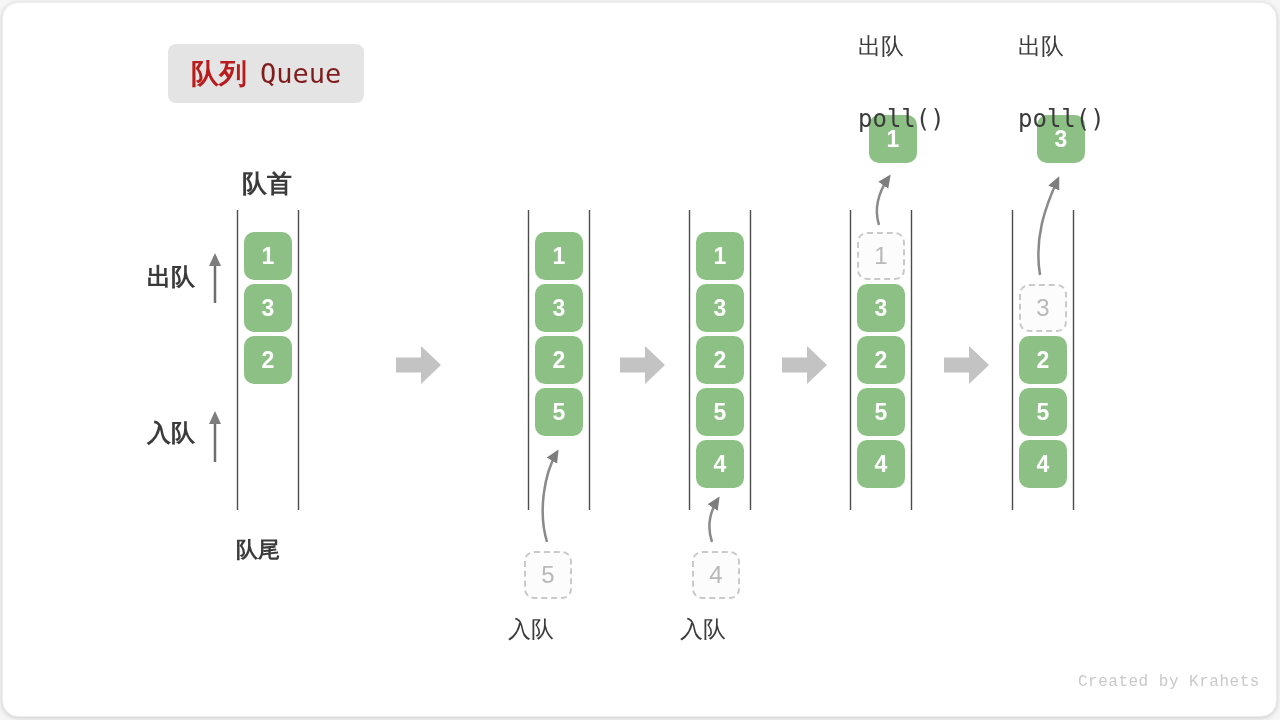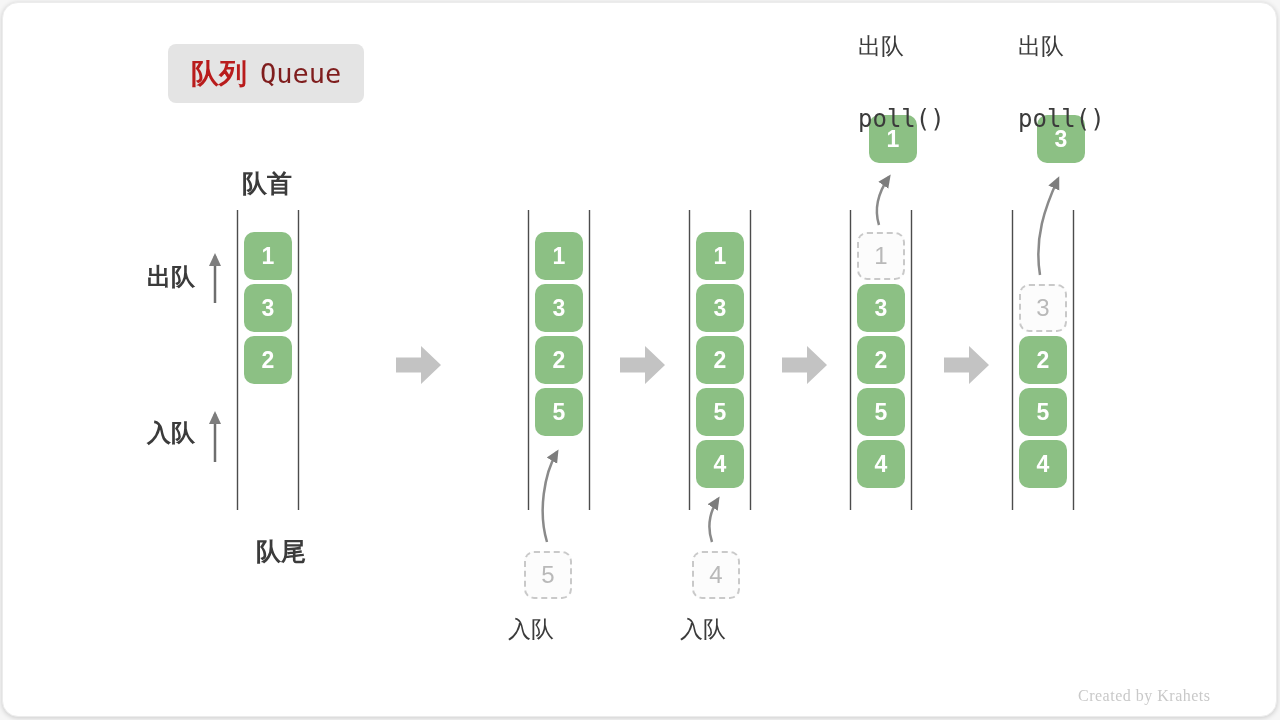--- a/index.html
+++ b/index.html
@@ -42,41 +42,41 @@
     color:#b9b9b9; font-size:24px; font-weight:400;
   }
   .c1{left:244px} .c2{left:535px} .c3{left:696px} .c4{left:857px} .c5{left:1019px}
   .r0{top:232px} .r1{top:284px} .r2{top:336px} .r3{top:388px} .r4{top:440px}
   .f4{left:869px; top:115px} .f5{left:1037px; top:115px}
   .g2{left:524px; top:551px} .g3{left:692px; top:551px}
 
   
   .lbl { position:absolute; color:#3b3b3b; font-weight:700; white-space:nowrap; }
   .lbl-front { left:242px; top:151px; font-size:25px;margin-top:16px; }
-  .lbl-rear  { left:256px; top:535px; font-size:25px; }
+  .lbl-rear  { left:236px; top:535px; font-size:22px; }
   .lbl-deq   { left:147px; top:261px; font-size:24px; }
   .lbl-enq   { left:147px; top:417px; font-size:24px; }
 
   
   .op { position:absolute; color:#3b3b3b; white-space:nowrap; }
   .op-top { top:28px; }
   .op-bottom { top:611px; }
   .op-cjk { font-size:23px; font-weight:500; line-height:36px; }
   .op-code {
     font-family:"DejaVu Sans Mono","Liberation Mono",monospace;
     font-size:24px; line-height:38px;margin-top:36px;
   }
   .op-code .arg { color:#4d9b4d; font-weight:700; }
   .op4 { left:858px; } .op5 { left:1018px; }
   .op2 { left:508px; } .op3 { left:680px; }
 
   .watermark {
     position:absolute; left:1078px; top:673px;
-    font-family:Liberation Serif, serif;
-    font-size:16px; color:#c9c9c9; letter-spacing:0.5px;margin-top:14px;
+    font-family:Liberation Mono, monospace;
+    font-size:16px; color:#c9c9c9; letter-spacing:0.5px;
   }
 </style>
 </head>
 <body>
 
 <div class="card"></div>
 
 <div class="stage">
 
   <svg class="overlay" width="1280" height="720" viewBox="0 0 1280 720">

